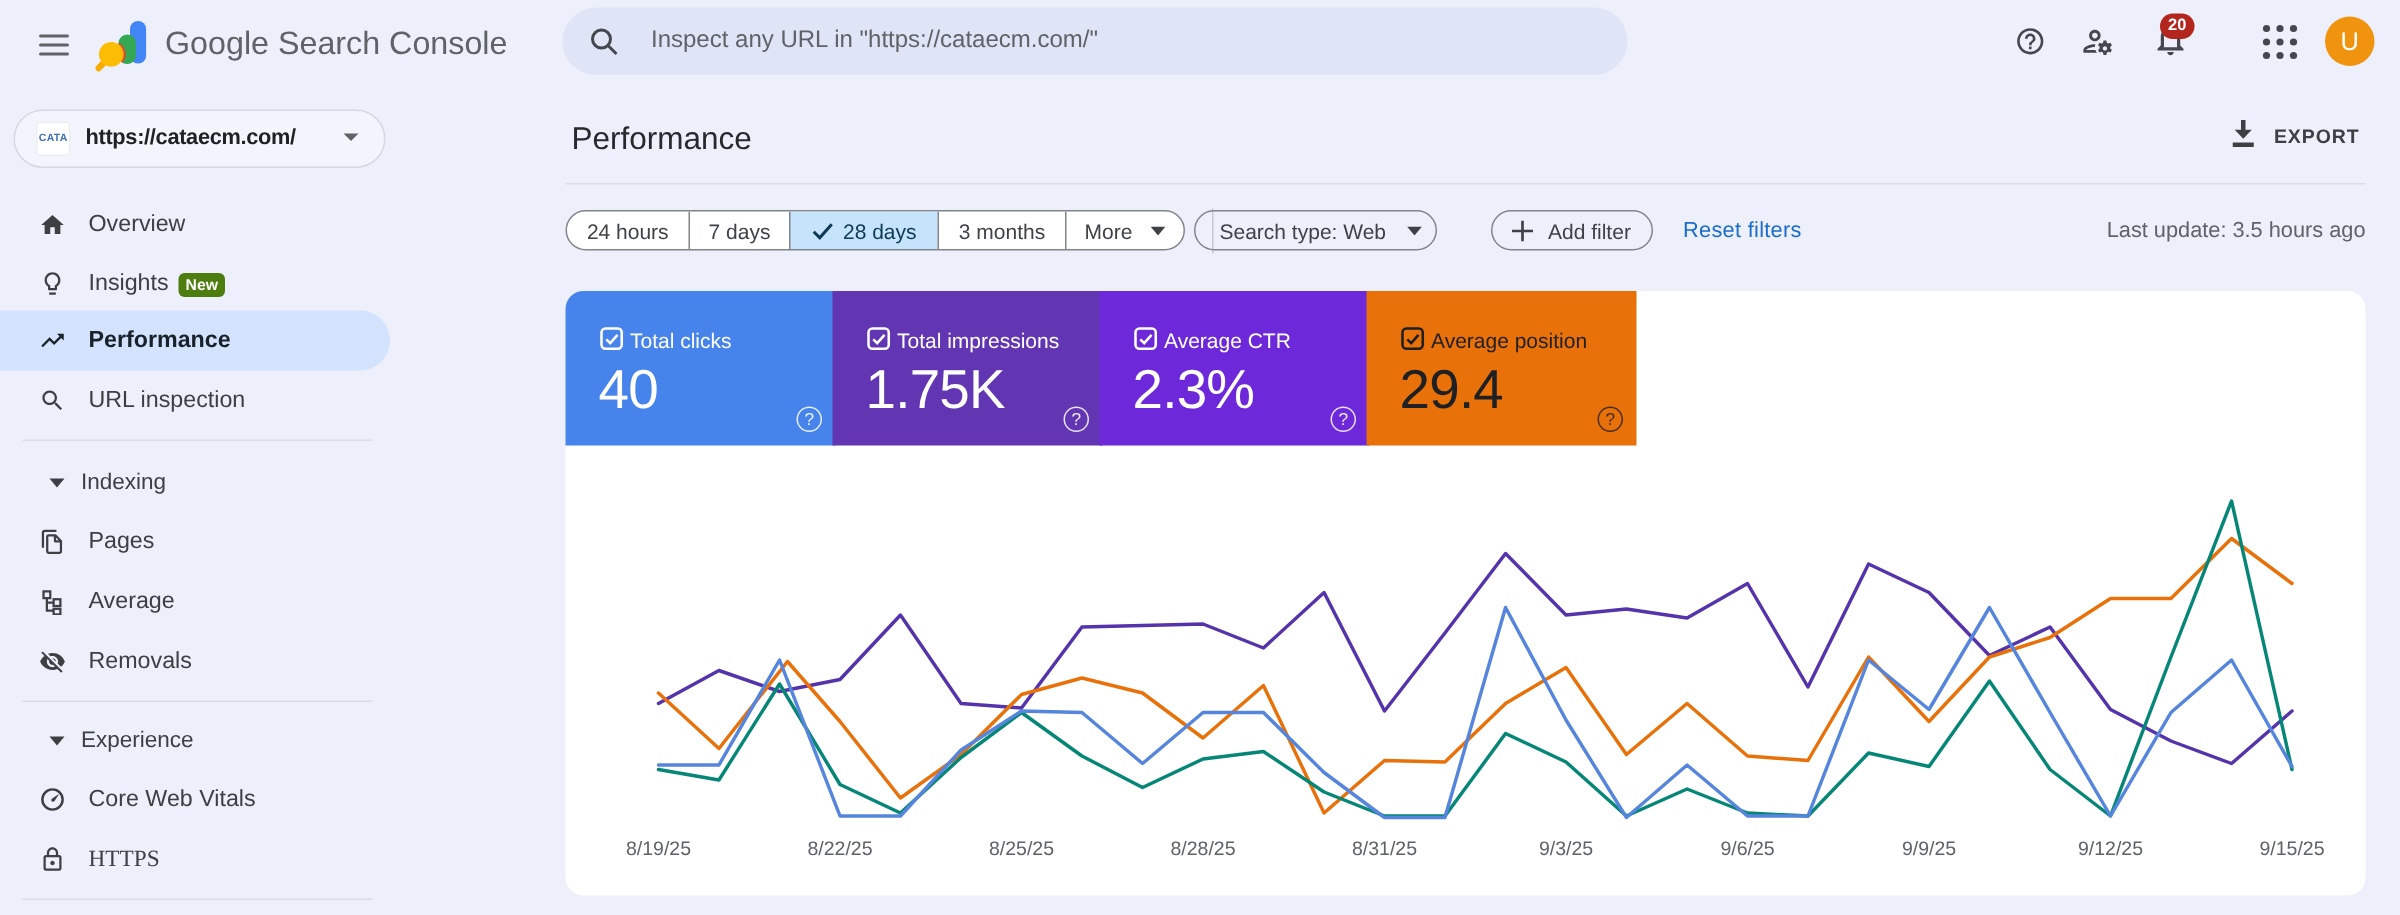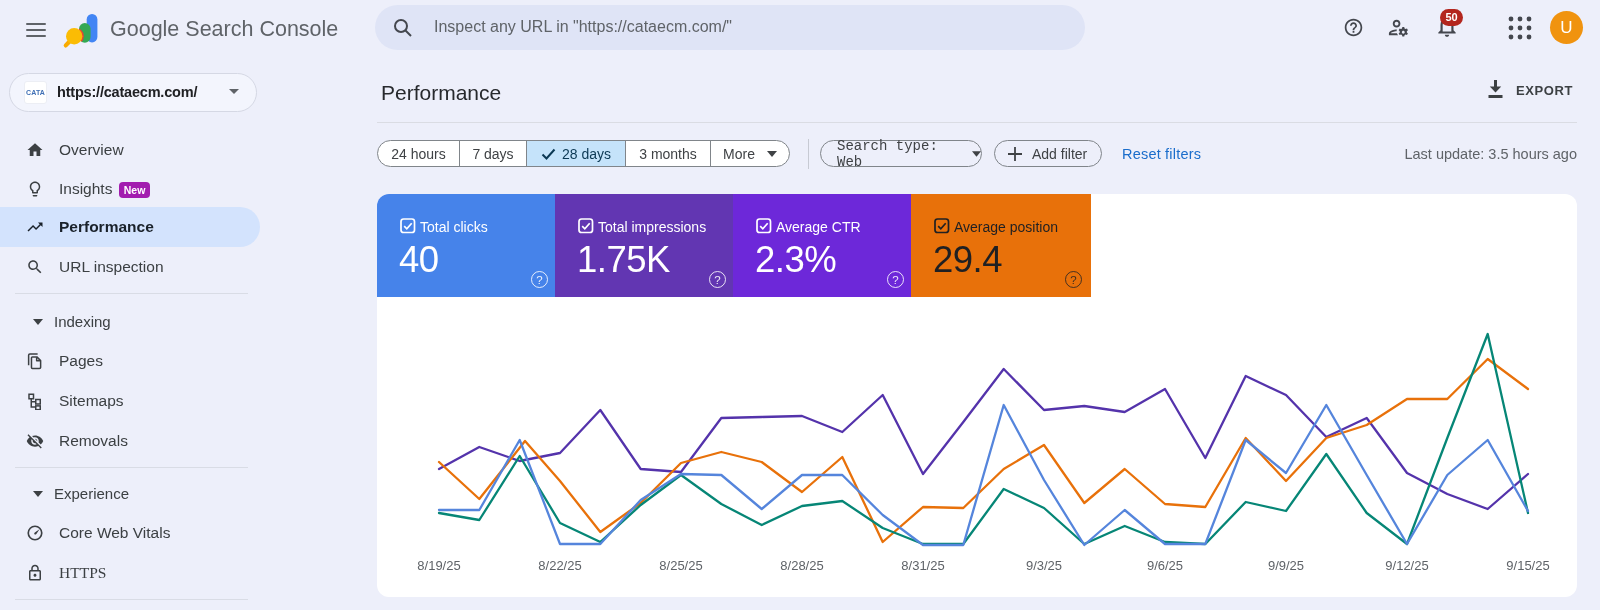--- a/index.html
+++ b/index.html
@@ -15,21 +15,21 @@
 .propsel { left:9px; top:73px; width:248px; height:39px; background:#f3f5fd; border:1px solid #d5d8e4; border-radius:20px; }
 .favicon { left:24px; top:81px; width:23px; height:23px; background:#fff; border-radius:3px; border:1px solid #eceef4;
   font-size:7px; font-weight:700; color:#3f6fb5; text-align:center; line-height:21px; letter-spacing:.2px;}
 .propurl { left:57px; top:84px; font-size:14.5px; font-weight:700; color:#202124; letter-spacing:-0.2px;}
 
 .navrow { position:absolute; left:0; width:260px; height:40px; }
 .navrow .ic { position:absolute; left:26px; top:11px; }
 .navrow .tx { position:absolute; left:59px; top:11px; font-size:15.5px; color:#3c4043; white-space:nowrap; }
 .selrow { background:#d3e3fd; border-radius:0 20px 20px 0; }
 .selrow .tx { color:#19212a; font-weight:700; }
-.badge-new { position:absolute; left:119px; top:13px; width:31px; height:16px; background:#a21caf; border-radius:4px;
+.badge-new { position:absolute; left:119px; top:13px; width:31px; height:16px; background:#4d7c0f; border-radius:4px;
   color:#fff; font-size:10.5px; font-weight:700; text-align:center; line-height:16px; }
 .sechead { position:absolute; left:13px; width:260px; height:24px; }
 .sechead .tri { position:absolute; left:20px; top:9px; width:0; height:0; border-left:5.5px solid transparent; border-right:5.5px solid transparent; border-top:6px solid #3c4043; }
 .sechead .tx { position:absolute; left:41px; top:3px; font-size:15px; font-weight:400; color:#3c4043; }
 .sdiv { position:absolute; left:15px; width:233px; height:1px; background:#d9dce5; }
 
 .h1 { left:381px; top:81px; font-size:21px; color:#27292d; }
 .hdiv { left:377px; top:122px; width:1200px; height:1px; background:#dadce3; }
 .seg { left:377px; top:140px; height:27px; border:1px solid #80858a; border-radius:14px; display:flex; background:#fff; overflow:hidden;}
 .seg .s { height:100%; display:flex; align-items:center; justify-content:center; font-size:14px; color:#3f4245; border-left:1px solid #80858a; }
@@ -84,21 +84,21 @@
 
 <svg class="abs" style="left:1343px; top:17px;" width="21" height="21" viewBox="0 0 24 24" fill="#44474e">
   <path d="M11 18h2v-2h-2v2zm1-16C6.48 2 2 6.48 2 12s4.48 10 10 10 10-4.48 10-10S17.52 2 12 2zm0 18c-4.41 0-8-3.59-8-8s3.59-8 8-8 8 3.59 8 8-3.59 8-8 8zm0-14c-2.21 0-4 1.79-4 4h2c0-1.1.9-2 2-2s2 .9 2 2c0 2-3 1.75-3 5h2c0-2.25 3-2.5 3-5 0-2.21-1.79-4-4-4z"></path>
 </svg>
 <svg class="abs" style="left:1387px; top:16px;" width="23" height="23" viewBox="0 0 24 24" fill="#44474e">
   <path d="M10 12c2.21 0 4-1.79 4-4s-1.79-4-4-4-4 1.79-4 4 1.79 4 4 4zm0-6c1.1 0 2 .9 2 2s-.9 2-2 2-2-.9-2-2 .9-2 2-2zM4 18c.22-.72 3.31-2 6-2 0-.7.13-1.37.35-1.99C7.62 13.91 2 15.27 2 18v2h9.54c-.52-.58-.93-1.25-1.19-2H4zm16.76-1.5c0-.22-.03-.42-.06-.63l1.14-1.01-1-1.73-1.45.49c-.32-.27-.68-.48-1.08-.63L18 11.5h-2l-.3 1.49c-.4.15-.76.36-1.08.63l-1.45-.49-1 1.73 1.14 1.01c-.03.21-.06.41-.06.63s.03.42.06.63l-1.14 1.01 1 1.73 1.45-.49c.32.27.68.48 1.08.63l.3 1.49h2l.3-1.49c.4-.15.76-.36 1.08-.63l1.45.49 1-1.73-1.14-1.01c.03-.21.06-.41.06-.63zM17 18.5c-.83 0-1.5-.67-1.5-1.5s.67-1.5 1.5-1.5 1.5.67 1.5 1.5-.67 1.5-1.5 1.5z"></path>
 </svg>
 <svg class="abs" style="left:1434px; top:13px;" width="26" height="26" viewBox="0 0 24 24" fill="#44474e">
   <path d="M12 22c1.1 0 2-.9 2-2h-4c0 1.1.9 2 2 2zm6-6v-5c0-3.07-1.63-5.64-4.5-6.32V4c0-.83-.67-1.5-1.5-1.5s-1.5.67-1.5 1.5v.68C7.64 5.36 6 7.92 6 11v5l-2 2v1h16v-1l-2-2zm-2 1H8v-6c0-2.48 1.51-4.5 4-4.5s4 2.02 4 4.5v6z"></path>
 </svg>
-<div class="abs" style="left:1440px; top:9px; width:23px; height:17px; background:#b3261e; border-radius:8.5px; color:#fff; font-size:11px; font-weight:700; text-align:center; line-height:17px;">50</div>
+<div class="abs" style="left:1440px; top:9px; width:23px; height:17px; background:#b3261e; border-radius:8.5px; color:#fff; font-size:11px; font-weight:700; text-align:center; line-height:17px;">20</div>
 <svg class="abs" style="left:1508px; top:16px;" width="24" height="24" viewBox="0 0 24 24" fill="#44474e">
   <g>
   <circle cx="3" cy="3" r="2.4"></circle>
       <circle cx="12" cy="3" r="2.4"></circle>
       <circle cx="21" cy="3" r="2.4"></circle>
   <circle cx="3" cy="12" r="2.4"></circle>
       <circle cx="12" cy="12" r="2.4"></circle>
       <circle cx="21" cy="12" r="2.4"></circle>
   <circle cx="3" cy="21" r="2.4"></circle>
       <circle cx="12" cy="21" r="2.4"></circle>
@@ -151,21 +151,21 @@
       </svg>
     <div class="tx">Pages</div>
   </div>
   <div class="navrow" style="top:381px;">
     <svg class="ic" width="18" height="18" viewBox="0 0 24 24" fill="none" stroke="#3c4043" stroke-width="2">
         <rect x="4" y="3" width="6" height="6"></rect>
         <rect x="13" y="10" width="6" height="6"></rect>
         <rect x="13" y="18.5" width="6" height="5"></rect>
         <path d="M7 9v11h6M7 13h6"></path>
       </svg>
-    <div class="tx">Sitemaps</div>
+    <div class="tx">Average</div>
   </div>
   <div class="navrow" style="top:421px;">
     <svg class="ic" width="18" height="18" viewBox="0 0 24 24" fill="#3c4043">
         <path d="M12 7c2.76 0 5 2.24 5 5 0 .65-.13 1.26-.36 1.83l2.92 2.92c1.51-1.26 2.7-2.89 3.43-4.75-1.73-4.39-6-7.5-11-7.5-1.4 0-2.74.25-3.98.7l2.16 2.16C10.74 7.13 11.35 7 12 7zM2 4.27l2.28 2.28.46.46C3.08 8.3 1.78 10.02 1 12c1.73 4.39 6 7.5 11 7.5 1.55 0 3.03-.3 4.38-.84l.42.42L19.73 22 21 20.73 3.27 3 2 4.27zM7.53 9.8l1.55 1.55c-.05.21-.08.43-.08.65 0 1.66 1.34 3 3 3 .22 0 .44-.03.65-.08l1.55 1.55c-.67.33-1.41.53-2.2.53-2.76 0-5-2.24-5-5 0-.79.2-1.53.53-2.2zm4.31-.78l3.15 3.15.02-.16c0-1.66-1.34-3-3-3l-.17.01z"></path>
       </svg>
     <div class="tx">Removals</div>
   </div>
   <div class="sdiv" style="top:467px;"></div>
   <div class="sechead" style="top:482px;">
       <div class="tri"></div>
@@ -201,21 +201,21 @@
   <div class="s" style="width:67px;">7 days</div>
   <div class="s sel" style="width:99px;"><svg width="15" height="12" viewBox="0 0 15 12" style="margin-right:6px;">
         <path d="M1.5 6.5 L5.5 10.5 L13.5 1.5" stroke="#0c3954" stroke-width="2" fill="none"></path>
       </svg>28 days</div>
   <div class="s" style="width:85px;">3 months</div>
   <div class="s" style="width:79px;">More<svg width="10" height="6" viewBox="0 0 10 6" style="margin-left:12px;">
         <path d="M0 0 L5 6 L10 0 Z" fill="#3f4245"></path>
       </svg></div>
 </div>
 <div class="abs vdiv"></div>
-<div class="abs chip" style="left:820px; width:162px; padding-left:16px;font-family:Liberation Mono, monospace;">Search type: Web<svg width="10" height="6" viewBox="0 0 10 6" style="margin-left:14px;">
+<div class="abs chip" style="left:796px; width:162px; padding-left:16px;">Search type: Web<svg width="10" height="6" viewBox="0 0 10 6" style="margin-left:14px;">
       <path d="M0 0 L5 6 L10 0 Z" fill="#3f4245"></path>
     </svg></div>
 <div class="abs chip" style="left:994px; width:108px; padding-left:13px;"><svg width="14" height="14" viewBox="0 0 14 14" style="margin-right:10px;">
       <path d="M7 0 V14 M0 7 H14" stroke="#3f4245" stroke-width="1.8"></path>
     </svg>Add filter</div>
 <div class="abs reset">Reset filters</div>
 <div class="abs lastupd">Last update: 3.5 hours ago</div>
 
 <div class="abs whitecard" id="whitecard">
   <div class="mcard" style="left:0; background:#4683ea; border-radius:12px 0 0 0;">

